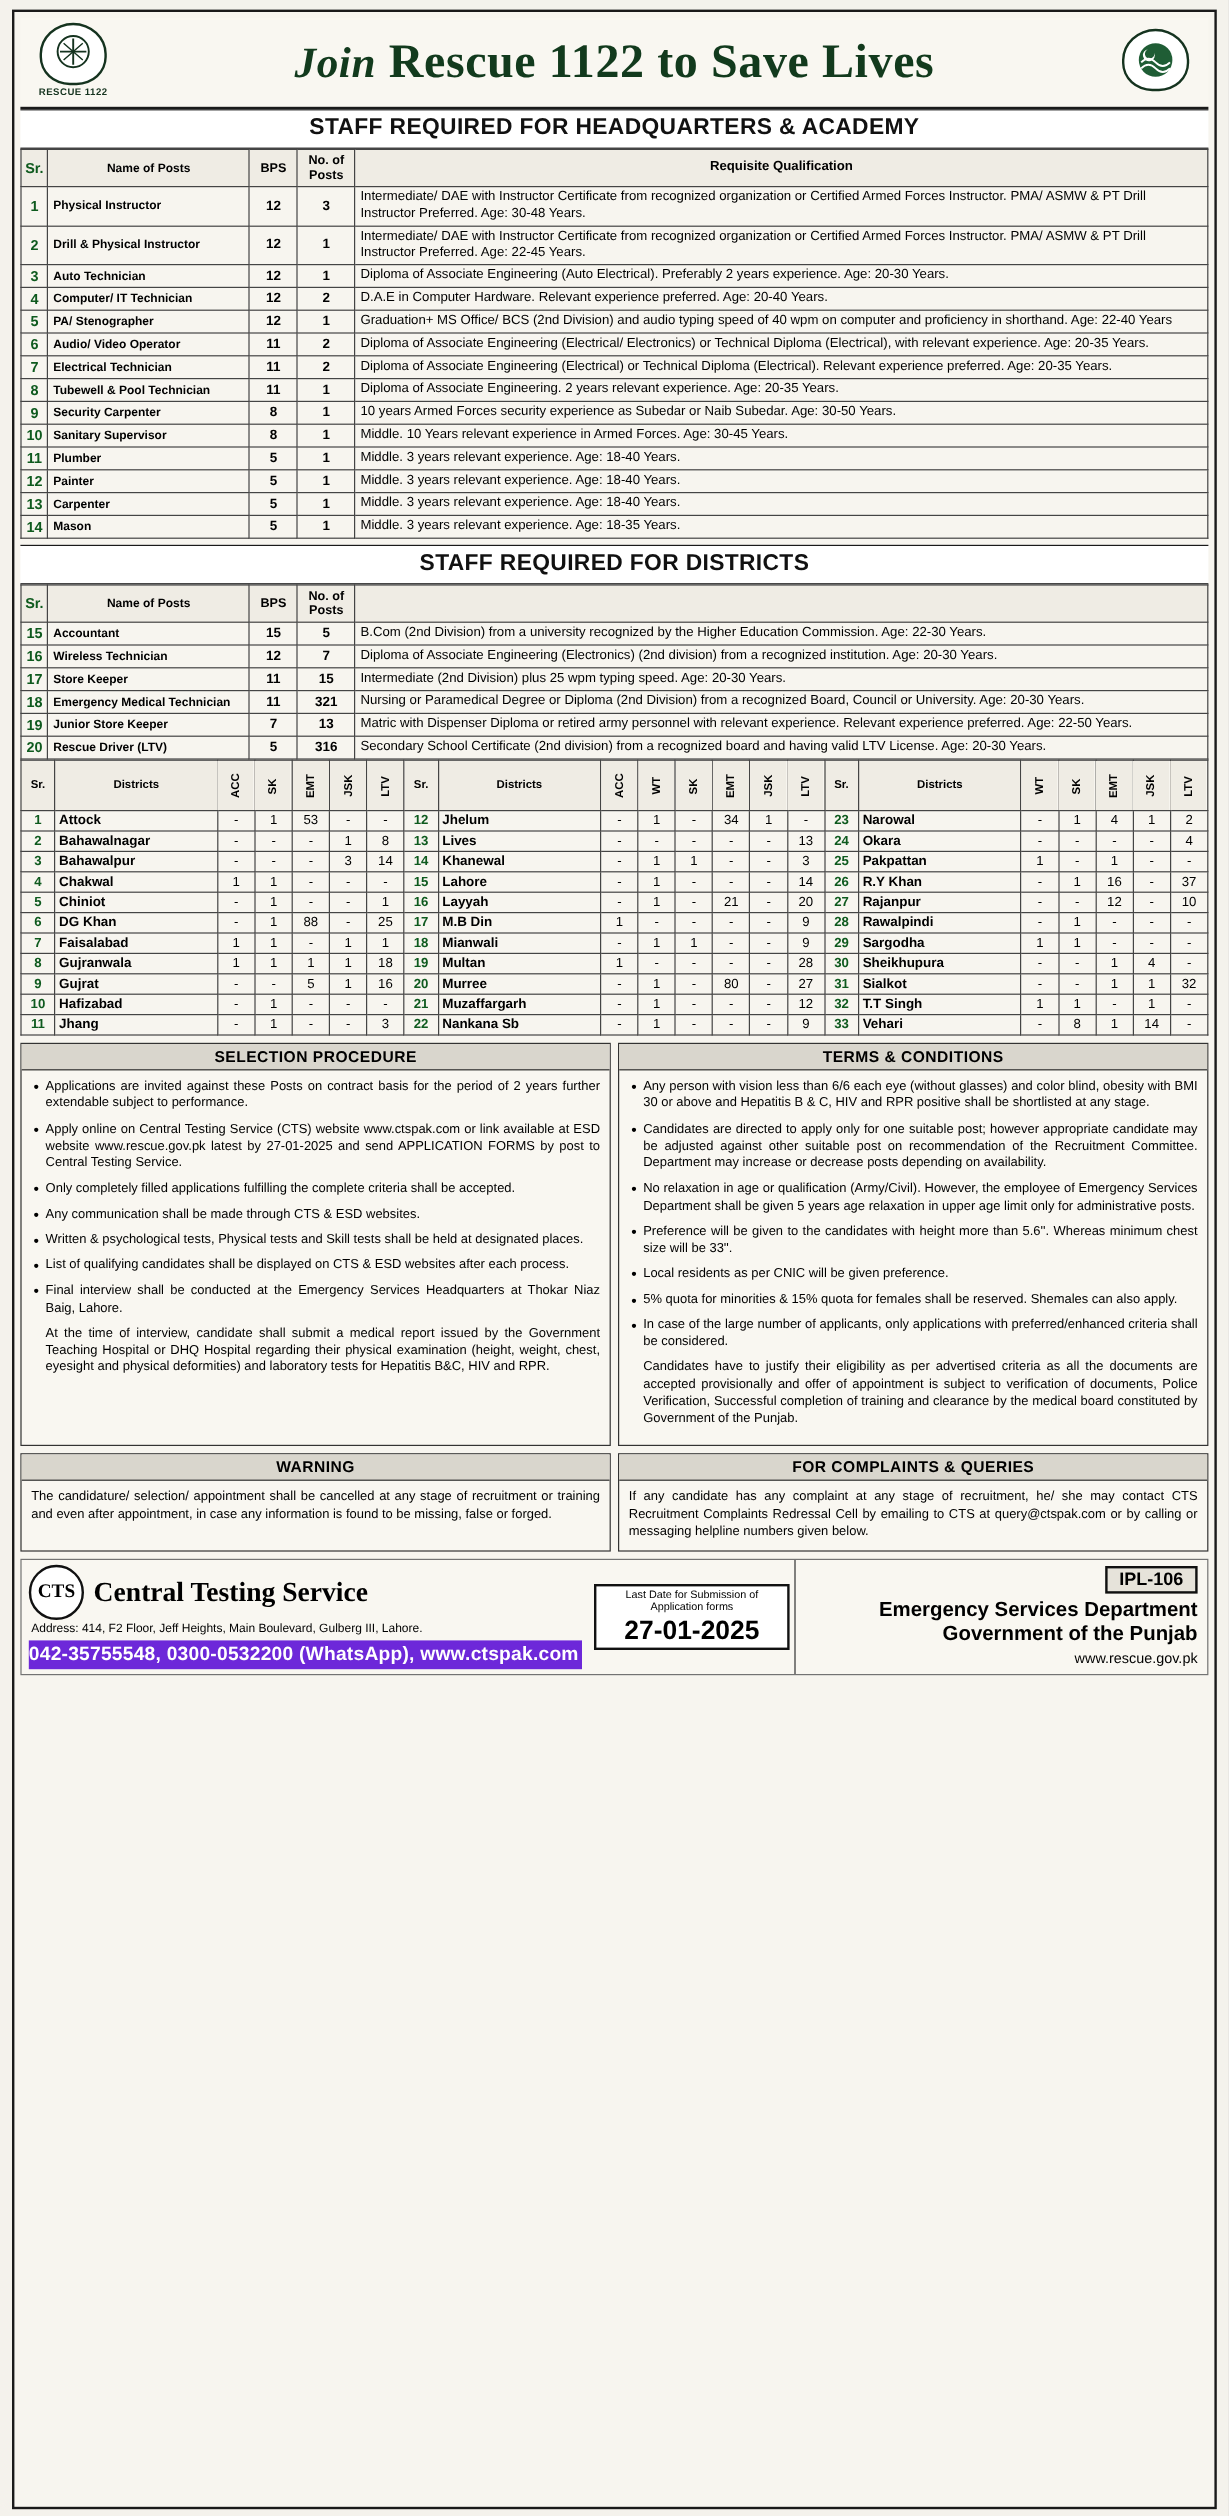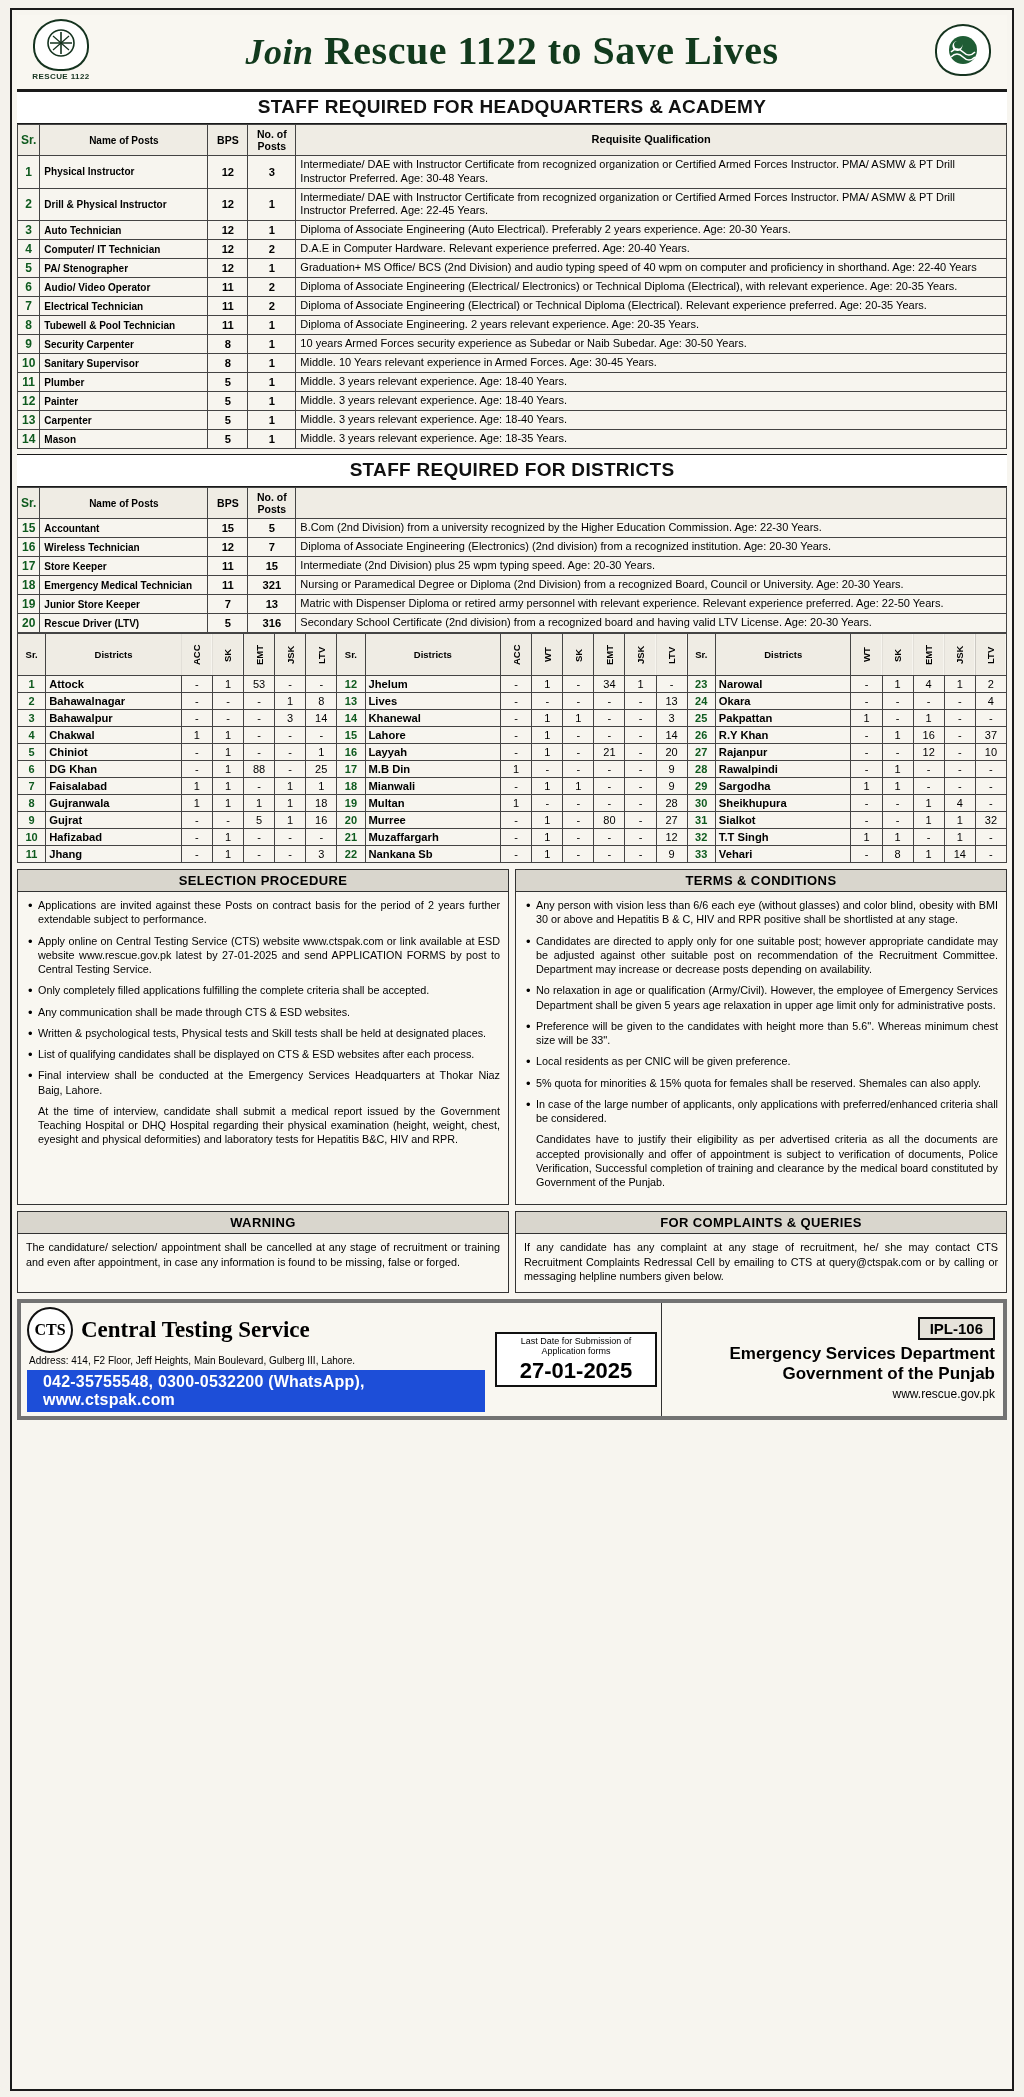--- a/index.html
+++ b/index.html
@@ -161,21 +161,21 @@
 
   
   .lower2 { display:flex; gap:6px; margin-top:6px; }
   .lower2 .panel-body { font-size: 10.8px; line-height: 1.35; text-align: justify;}
 
   
   .footer {
     display: flex;
     align-items: stretch;
     margin-top: 6px;
-    border: 4px solid #737373;
+    border: 1px solid #737373;
     background: #f9f7f1;
     min-height: 74px;
   }
   .footer-left {
     flex: 1 1 58%;
     padding: 4px 6px;
     display: flex;
     flex-direction: column;
     justify-content: center;
   }
@@ -184,22 +184,22 @@
     border: 2px solid #111;
     border-radius: 50%;
     width: 46px; height: 46px;
     display:flex; align-items:center; justify-content:center;
     font-weight: bold; font-size: 16px; font-family:"Liberation Serif",serif;
     background:#fff;
   }
   .cts-name { font-size: 23px; font-weight: bold; font-family: "Liberation Serif", serif;}
   .cts-addr { font-size: 10px; margin-top: 2px; padding-left: 2px;}
   .cts-phone {
-    background: #1d4ed8; color: #fff; font-weight: bold; font-size: 16px;
-    padding: 3px 16px; margin-top: 4px; letter-spacing: .2px;
+    background: #6d28d9; color: #fff; font-weight: bold; font-size: 16px;
+    padding: 3px 0; margin-top: 4px; letter-spacing: .2px;
   }
   .footer-right {
     flex: 1 1 42%;
     border-left: 1px solid #333;
     padding: 4px 8px;
     text-align: right;
     display:flex; flex-direction:column; justify-content:center;
   }
   .ipl {
     align-self: flex-end;

